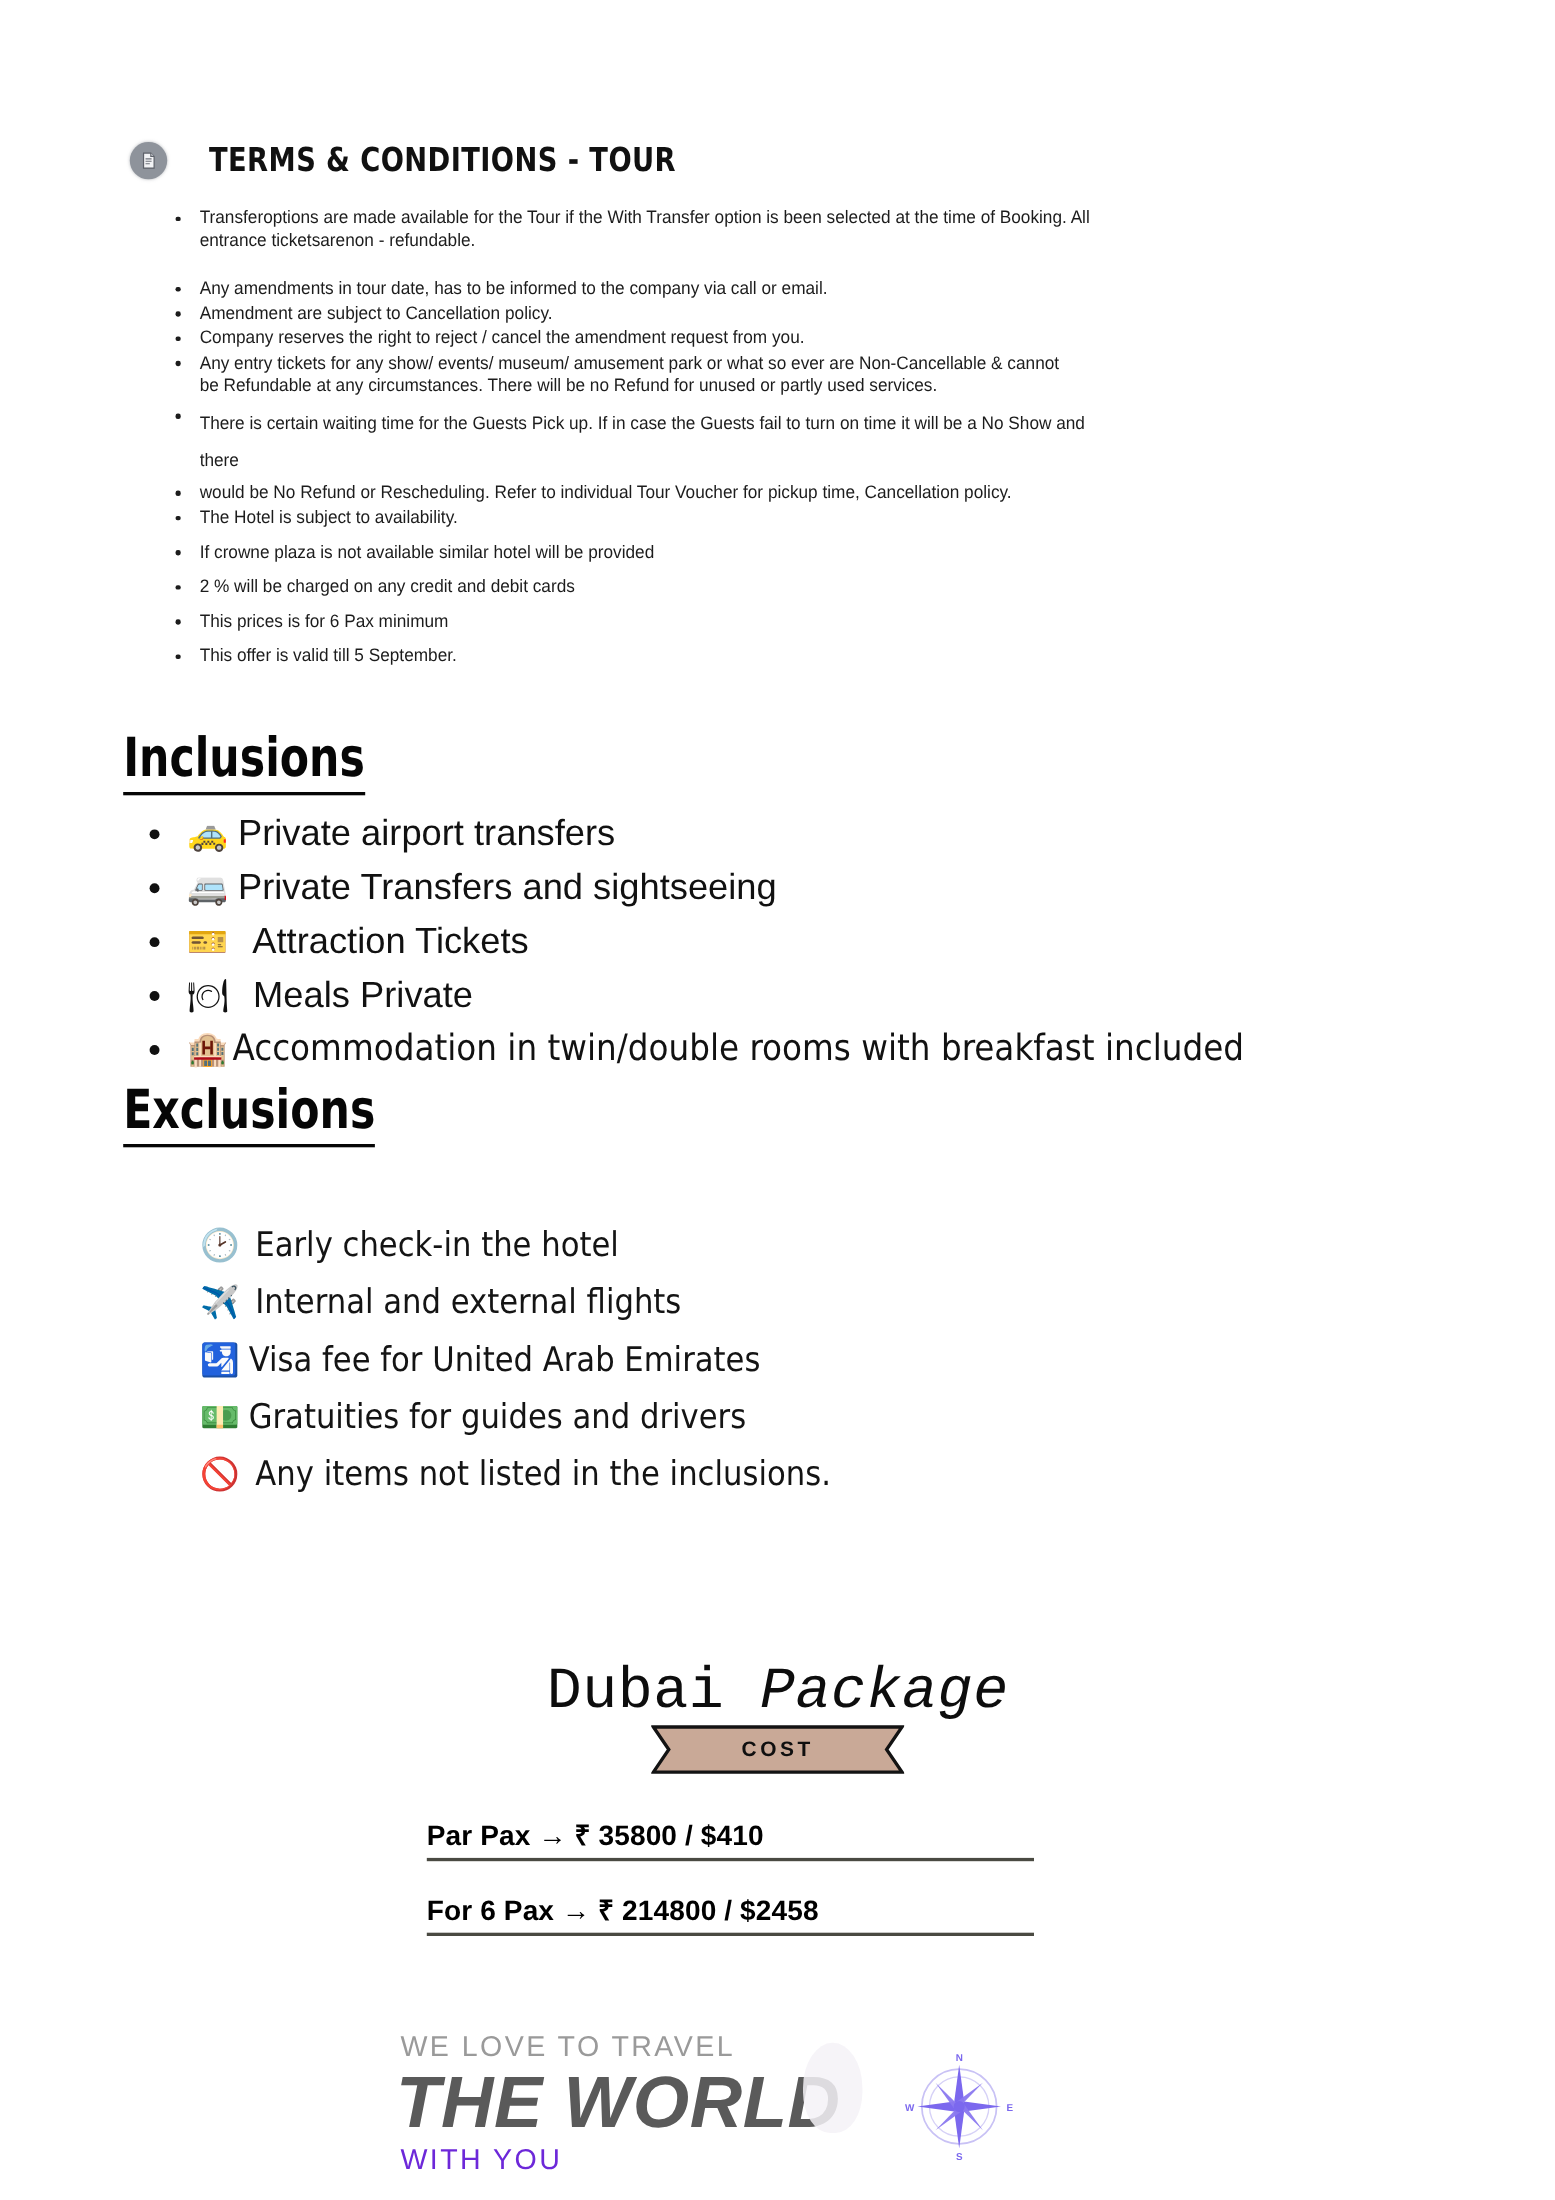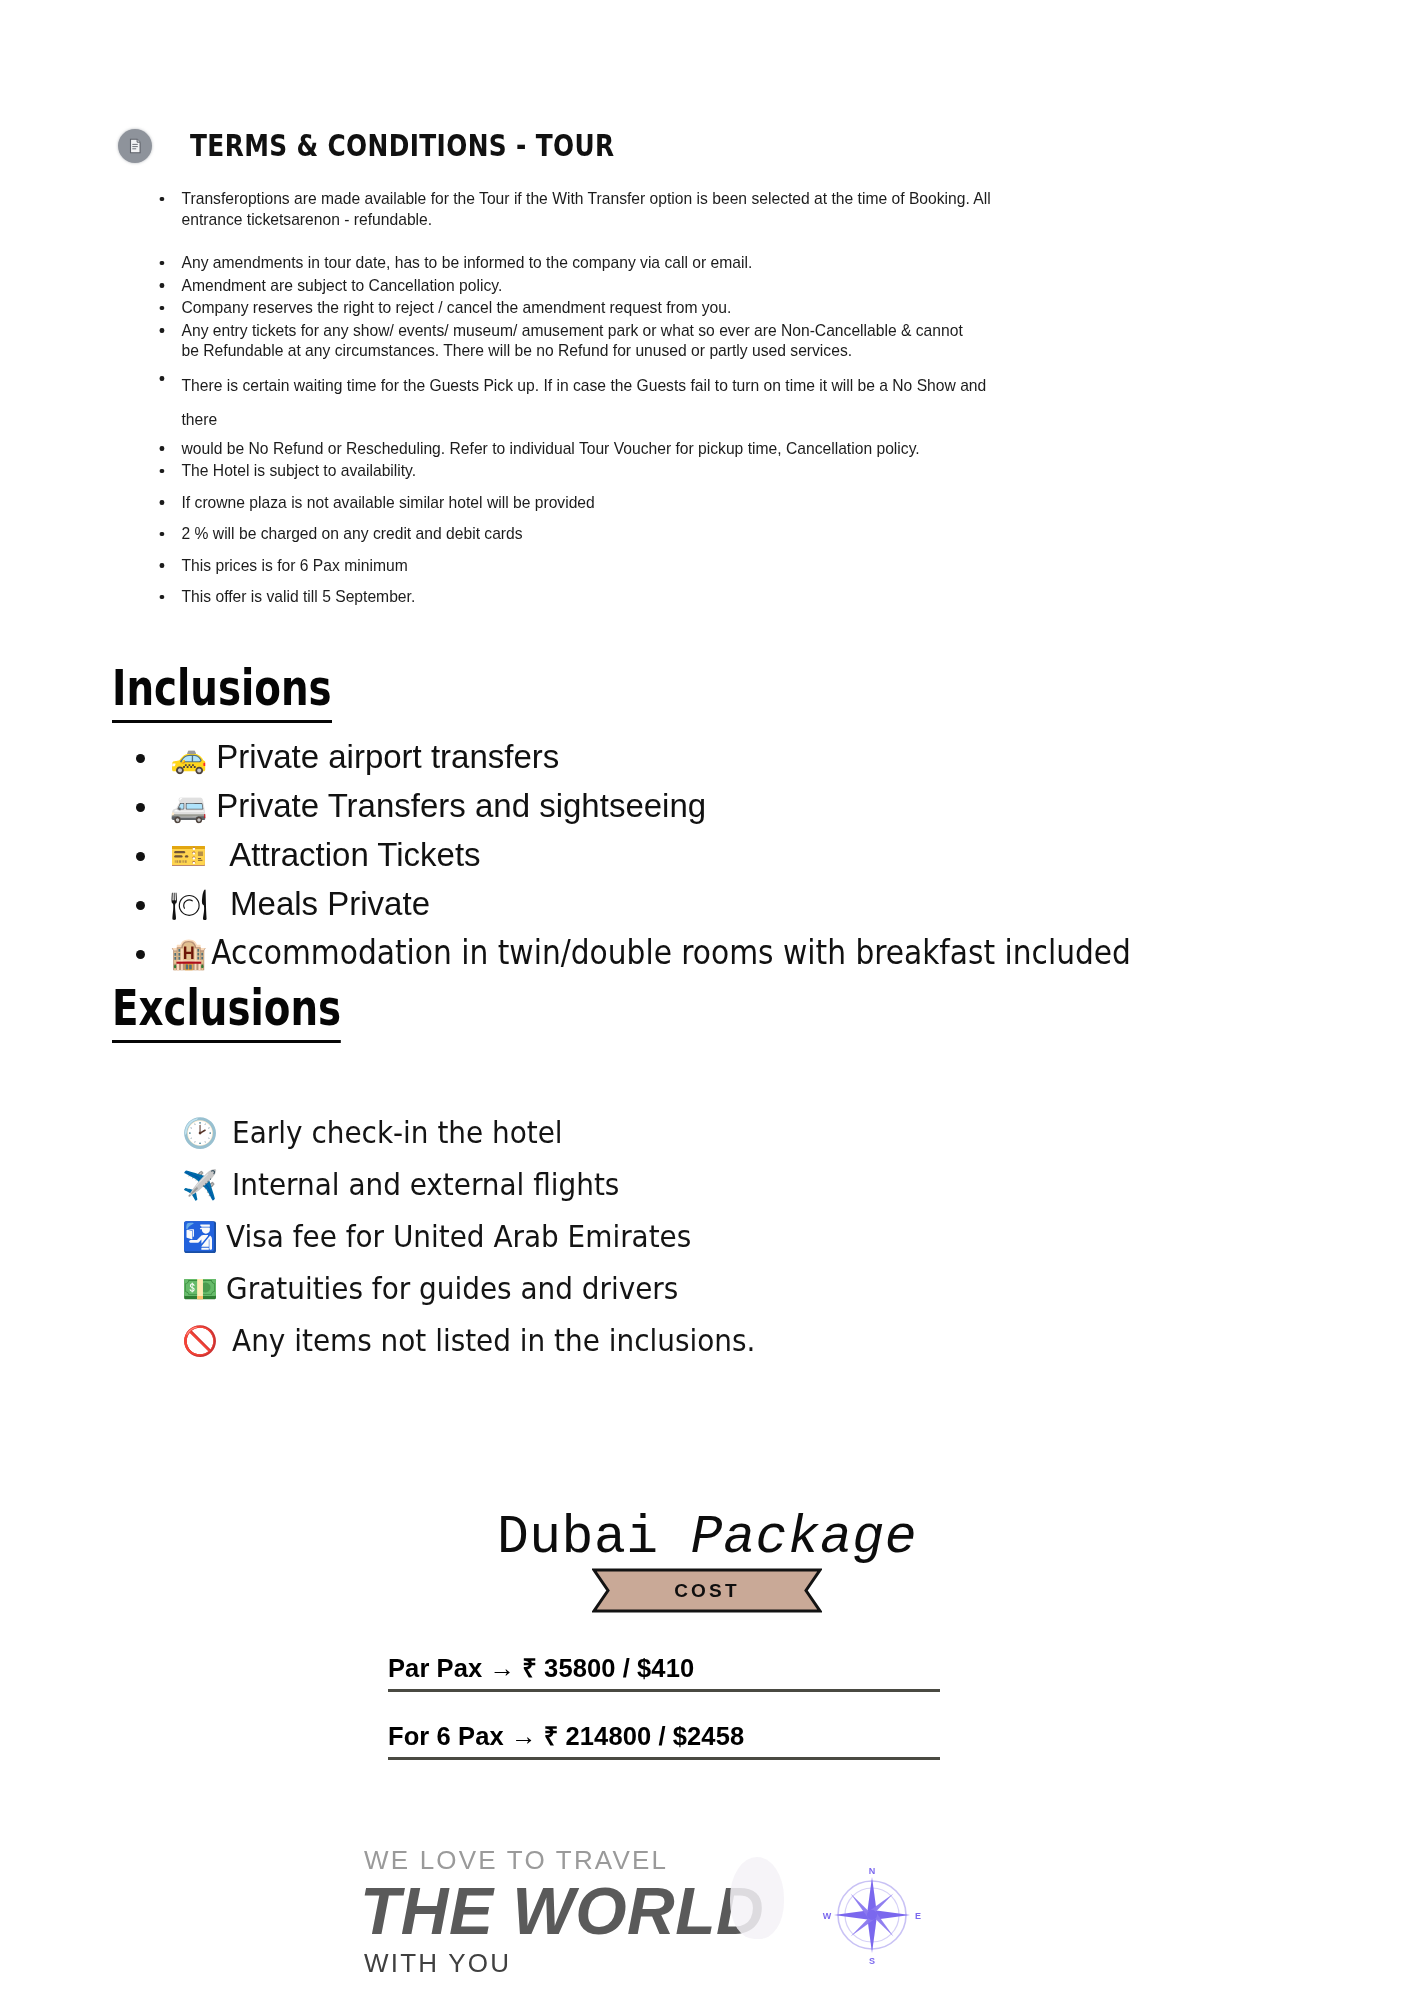--- a/index.html
+++ b/index.html
@@ -257,21 +257,21 @@
     font-weight: 700;
     letter-spacing: .5px;
     color: #5a5a5a;
     line-height: 70px;
     margin-left: 4px;
     font-style: italic;
   }
   .logo-bottom {
     font-size: 26px;
     letter-spacing: 2.2px;
-    color: #404040;
+    color: #6d28d9;
     margin-left: 8px;
     margin-top: 2px;
   }
   .compass {
     position: absolute;
     right: -8px;
     top: 18px;
     width: 104px;
     height: 104px;
   }

